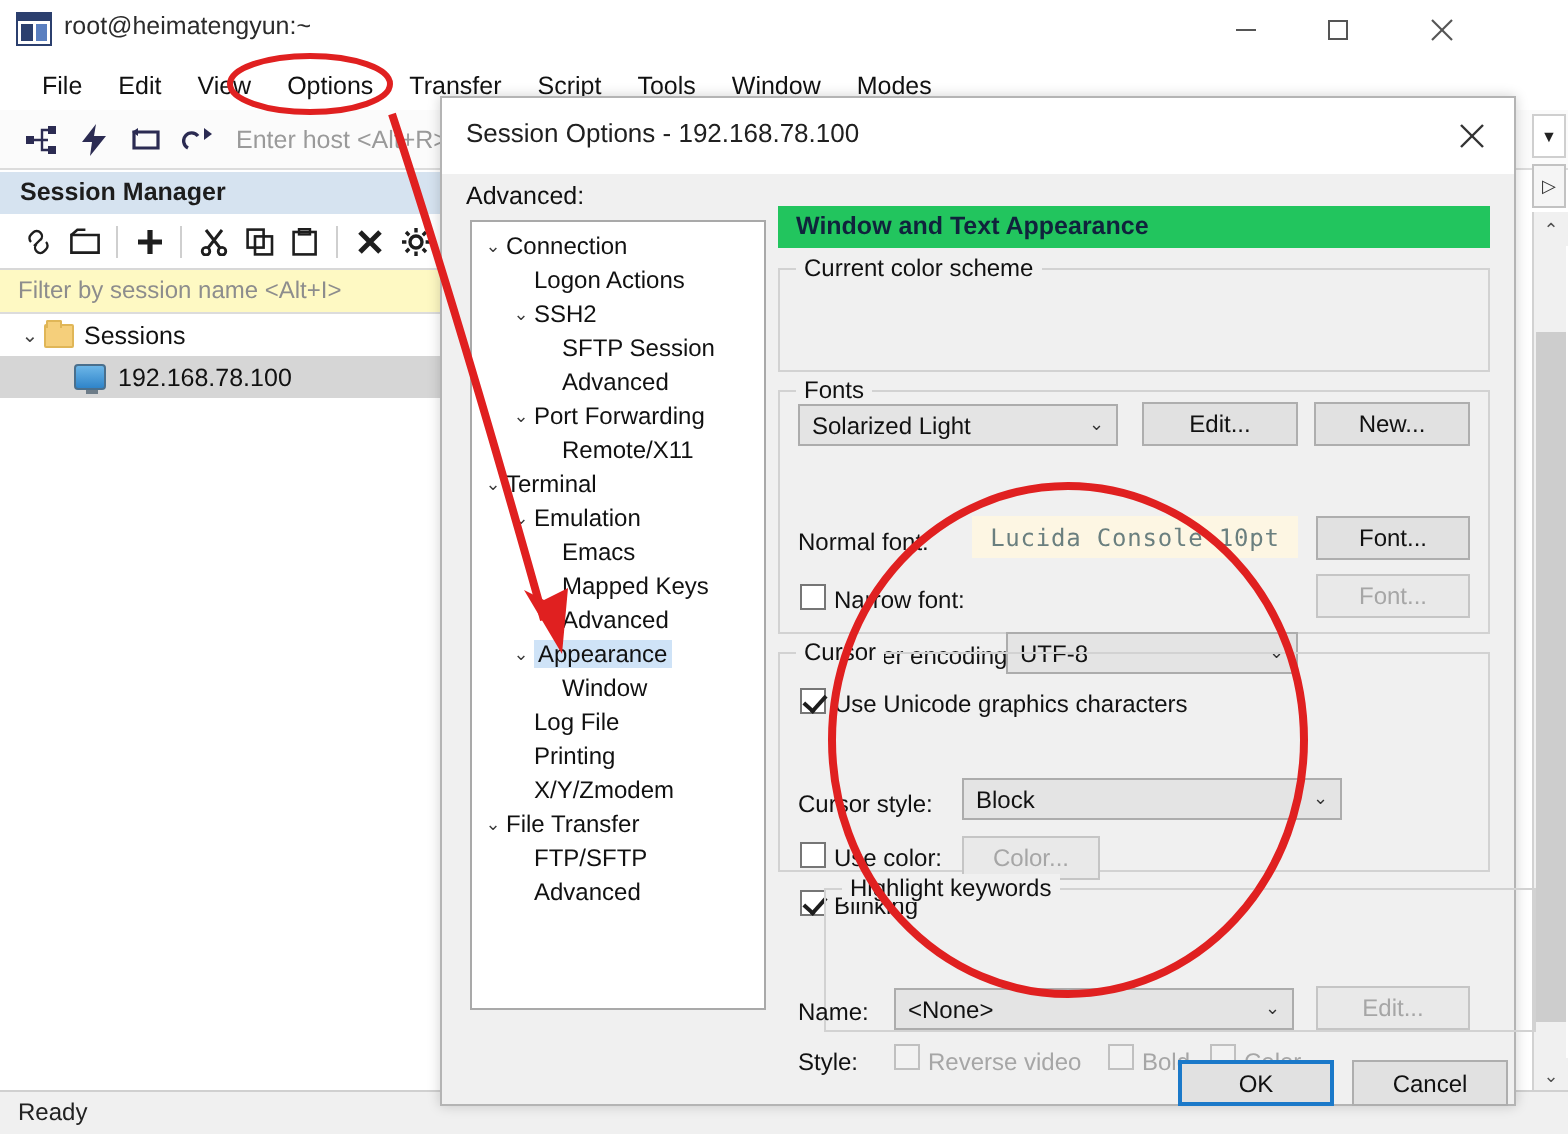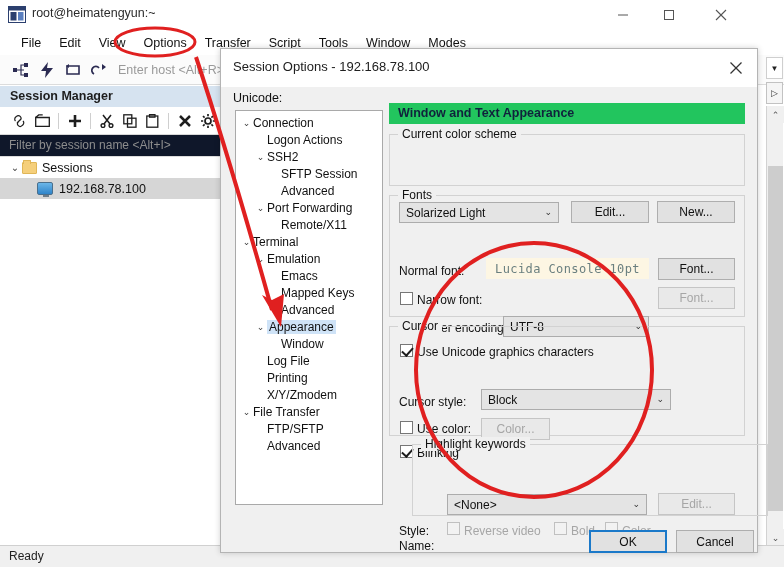--- a/index.html
+++ b/index.html
@@ -93,21 +93,21 @@
     padding-left: 8px;
   }
   .smicon {
     width: 23px; height: 22px;
     display: flex; align-items: center; justify-content: center;
     color: #1e1e1e;
   }
   .smsep { width: 1px; height: 16px; background: #cfcfcf; margin: 0 4px; }
   .sm-filter {
     position: absolute; left: 0; top: 49px; width: 222px; height: 22px;
-    background: #0f172a;
+    background: #fef9c3;
     border-bottom: 1px solid #dcdcdc;
     font-size: 12px; color: #8d8d8d;
     padding: 3px 0 0 9px;
   }
   .sm-tree {
     position: absolute; left: 0; top: 71px; width: 222px; height: 390px;
     background: #ffffff;
   }
   .tnode {
     display: flex; align-items: center;
@@ -439,21 +439,21 @@
     <div class="dlg-title">
       <span class="t">Session Options - 192.168.78.100</span>
       <span class="dlg-close">
         <svg width="16" height="16" viewBox="0 0 16 16">
             <line x1="2.5" y1="2.5" x2="13.5" y2="13.5" stroke="#333" stroke-width="1.2"></line>
             <line x1="13.5" y1="2.5" x2="2.5" y2="13.5" stroke="#333" stroke-width="1.2"></line>
           </svg>
       </span>
     </div>
 
-    <div class="dlg-catlabel">Unicode:</div>
+    <div class="dlg-catlabel">Advanced:</div>
 
     <div class="cat-tree" id="cat-tree">
         <div class="cnode" style="padding-left: 4px;">
           <span class="cchev">⌄</span>
           <span class="clabel">Connection</span>
         </div>
         <div class="cnode" style="padding-left: 18px;">
           <span class="cchev"></span>
           <span class="clabel">Logon Actions</span>
         </div>
@@ -585,21 +585,21 @@
     <span class="flabel" style="left:196px; top:373px;">Use color:</span>
     <div class="btn dis" style="left:260px; top:369px; width:69px;">
       <span>Color...</span>
     </div>
     <span class="cb on" style="left:179px; top:396px;"></span>
     <span class="flabel" style="left:196px; top:397px;">Blinking</span>
 
     <div class="gbox" style="top:395px; width:356px; height:72px;margin-left:23px;">
       <span class="glabel">Highlight keywords</span>
     </div>
-    <span class="flabel" style="left:178px; top:450px;margin-top:40px;">Name:</span>
+    <span class="flabel" style="left:178px; top:450px;">Name:</span>
     <div class="combo" style="left:226px; top:445px; width:200px;">
       <span>&lt;None&gt;</span>
       <span class="arrow">⌄</span>
     </div>
     <div class="btn dis" style="left:437px; top:444px; width:77px;">
       <span>Edit...</span>
     </div>
     <span class="flabel" style="left:178px; top:475px;">Style:</span>
     <span class="cb dis" style="left:226px; top:473px;"></span>
     <span class="flabel disabled-text" style="left:243px; top:475px;">Reverse video</span>

